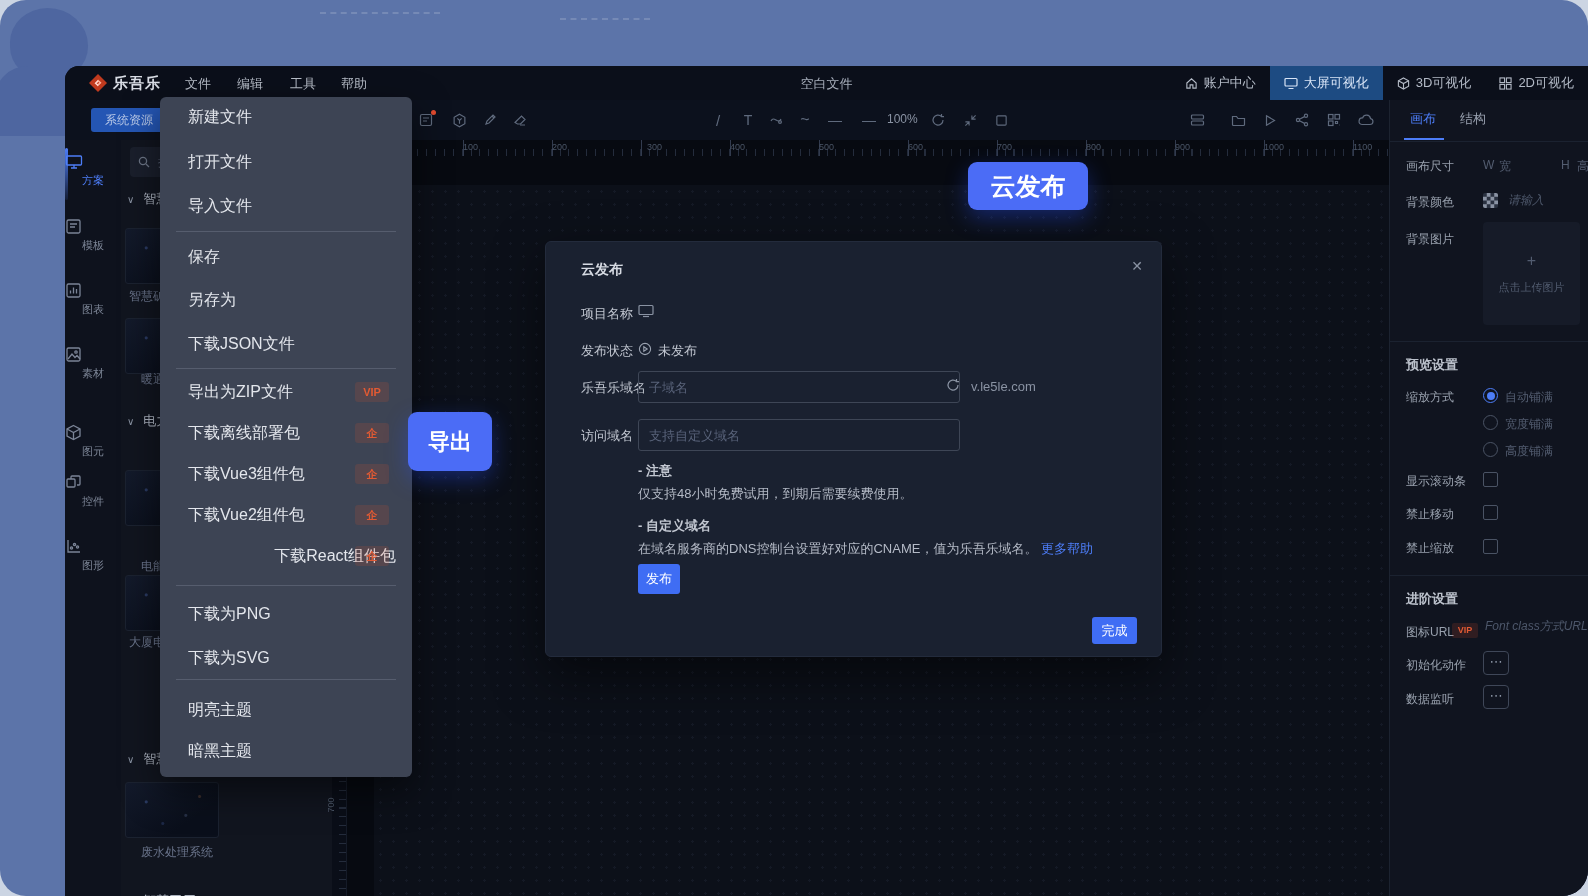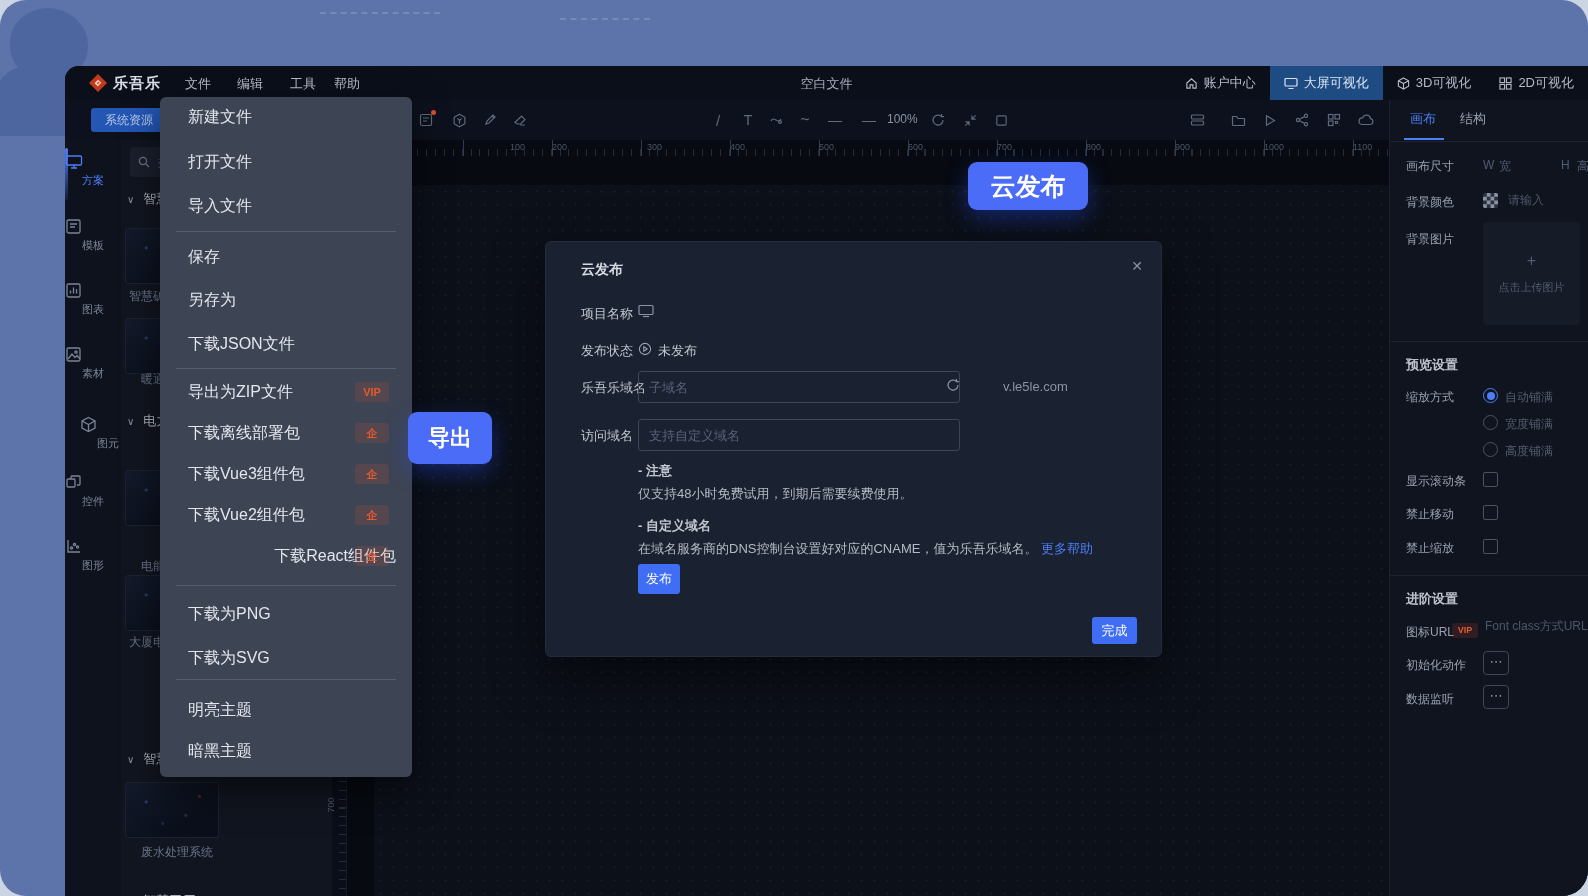--- a/index.html
+++ b/index.html
@@ -81,21 +81,21 @@
   .dropdown{position:absolute;left:95px;top:31px;width:252px;height:680px;background:#3d4454;border-radius:6px;
             box-shadow:0 14px 36px rgba(0,0,0,.5);z-index:40;}
   .mi{position:absolute;left:28px;right:16px;height:40px;line-height:40px;color:#e3e6ec;font-size:16px;cursor:pointer;}
   .m-div{position:absolute;left:16px;right:16px;height:1px;background:#565d6e;}
   .badge{position:absolute;left:195px;width:34px;height:20px;line-height:20px;text-align:center;border-radius:3px;
          background:rgba(217,79,43,.16);color:#e25a33;font-size:11px;font-weight:bold;}
 
   
   .callout{position:absolute;background:#4b6cf6;color:#fff;font-weight:bold;display:flex;align-items:center;
            justify-content:center;border-radius:9px;box-shadow:0 8px 22px rgba(40,80,255,.35);z-index:60;}
-  .co-export{left:343px;top:346px;width:84px;height:52px;font-size:22px;}
+  .co-export{left:343px;top:346px;width:84px;height:59px;font-size:22px;}
   .co-cloud{left:903px;top:96px;width:120px;height:48px;font-size:25px;}
 
   
   .modal{position:absolute;left:480px;top:175px;width:615px;height:414px;background:#1a2130;border-radius:6px;
          box-shadow:0 18px 50px rgba(0,0,0,.55);z-index:50;border:1px solid #232b3c;}
   .m-title{position:absolute;left:35px;top:19px;font-size:14px;font-weight:bold;color:#d6dae2;}
   .m-close{position:absolute;right:18px;top:16px;color:#8a93a3;font-size:14px;cursor:pointer;}
   .m-label{position:absolute;left:35px;font-size:13px;color:#c2c7d1;}
   .m-input{position:absolute;left:92px;width:300px;height:30px;background:transparent;border:1px solid #3e4656;
            border-radius:3px;color:#c2c7d1;font-size:13px;padding:0 10px;outline:none;}
@@ -119,21 +119,21 @@
   .upload{position:absolute;left:93px;top:122px;width:97px;height:103px;background:#161b28;border-radius:4px;
           display:flex;flex-direction:column;align-items:center;justify-content:center;gap:10px;color:#525c70;cursor:pointer;}
   .radio{position:absolute;left:93px;width:13px;height:13px;border-radius:50%;border:1px solid #4a5364;}
   .radio.sel{border-color:#4d7df7;}
   .radio.sel::after{content:"";position:absolute;inset:2.5px;border-radius:50%;background:#4d7df7;}
   .check{position:absolute;left:93px;width:13px;height:13px;border-radius:2px;border:1px solid #4a5364;}
   .vip-badge{position:absolute;left:62px;width:26px;height:15px;line-height:15px;text-align:center;border-radius:2px;
              background:rgba(217,79,43,.16);color:#e25a33;font-size:9px;font-weight:bold;}
   .dots-btn{position:absolute;left:93px;width:24px;height:22px;border:1px solid #3f4758;border-radius:4px;
             color:#8a93a3;text-align:center;line-height:20px;font-size:13px;cursor:pointer;}
-  .rp-input{position:absolute;background:transparent;border:none;outline:none;color:#c2c7d1;font-size:12px;}
+  .rp-input{position:absolute;background:transparent;border:none;outline:none;color:#c2c7d1;font-size:12px;font-style:italic;}
   .rp-input::placeholder{color:#4d576a;}
   svg{display:block;}
 </style>
 </head>
 <body>
 
 <div class="frame">
   <div class="sil-head"></div>
   <div class="sil-body"></div>
   <div class="deco-dots" style="left:320px;top:12px;"></div>
@@ -146,21 +146,21 @@
         <svg width="18" height="18" viewBox="0 0 18 18">
             <path d="M9 0 18 9 9 18 0 9Z" fill="#c03a1e"></path>
             <path d="M5.5 9.2 9 5.8v2.4l-1.4 1 1.4 1v2.4Z" fill="#ffd9cf"></path>
             <path d="M12.5 8.8 9 12.2V9.8l1.4-1L9 7.8V5.4Z" fill="#ffb39e"></path>
           </svg>
       </span>
       <span class="abs logo-text">乐吾乐</span>
       <span class="abs mmenu" style="left:120px;">文件</span>
       <span class="abs mmenu" style="left:172px;">编辑</span>
       <span class="abs mmenu" style="left:225px;">工具</span>
-      <span class="abs mmenu" style="left:269px;">帮助</span>
+      <span class="abs mmenu" style="left:276px;">帮助</span>
       <span class="abs file-title">空白文件</span>
       <div class="tb-right">
         <div class="ws-item">
           <span class="icon">
             <svg width="13" height="13" viewBox="0 0 14 14" fill="none" stroke="currentColor" stroke-width="1.2">
                 <path d="M2 6.5 7 2l5 4.5V12H8.5V8.5h-3V12H2Z"></path>
               </svg>
           </span>
           <span>账户中心</span>
         </div>
@@ -324,21 +324,21 @@
       <div class="nav-item" style="top:206px;">
         <span class="icon">
             <svg width="17" height="17" viewBox="0 0 17 17" fill="none" stroke="currentColor" stroke-width="1.3">
               <rect x="2" y="2" width="13" height="13" rx="1.5"></rect>
               <circle cx="11" cy="6" r="1.2"></circle>
               <path d="M3 13l4-5 3 3.5 2-2 3 3.5"></path>
             </svg>
           </span>
         <span>素材</span>
       </div>
-      <div class="nav-item" style="top:276px;padding-left:15px;">
+      <div class="nav-item" style="top:284px;">
         <span class="icon">
             <svg width="17" height="17" viewBox="0 0 17 17" fill="none" stroke="currentColor" stroke-width="1.3">
               <path d="M8.5 1.5 15 5v7l-6.5 3.5L2 12V5Z"></path>
               <path d="M2 5l6.5 3.5L15 5M8.5 8.5v7"></path>
             </svg>
           </span>
         <span>图元</span>
       </div>
       <div class="nav-item" style="top:334px;">
         <span class="icon">
@@ -402,21 +402,21 @@
         <span class="chev">∨</span>
         <span>智慧工厂</span>
       </div>
 
     </div>
 
     <div class="canvas">
       <div class="artboard"></div>
       <div class="hruler"></div>
       <div class="hruler-major"></div>
-      <span class="r-label" style="left:124px;padding-left:40px;">100</span>
+      <span class="r-label" style="left:117px;">100</span>
       <span class="r-label" style="left:206px;">200</span>
       <span class="r-label" style="left:282px;margin-left:19px;">300</span>
       <span class="r-label" style="left:384px;">400</span>
       <span class="r-label" style="left:473px;">500</span>
       <span class="r-label" style="left:562px;">600</span>
       <span class="r-label" style="left:651px;">700</span>
       <span class="r-label" style="left:740px;">800</span>
       <span class="r-label" style="left:829px;">900</span>
       <span class="r-label" style="left:918px;">1000</span>
       <span class="r-label" style="left:1007px;">1100</span>
@@ -475,21 +475,21 @@
       </span>
       <span class="m-label" style="left:112px;top:100px;">未发布</span>
 
       <span class="m-label" style="top:137px;">乐吾乐域名</span>
       <input class="m-input" style="top: 129px;" placeholder="子域名">
       <span class="abs icon" style="left:400px;top:136px;">
         <svg width="14" height="14" viewBox="0 0 14 14" fill="none" stroke="#8a93a3" stroke-width="1.2">
             <path d="M12 7a5 5 0 1 1-1.5-3.5M10.5 1v2.7H13"></path>
           </svg>
       </span>
-      <span class="m-label" style="left:425px;top:137px;color:#8a93a3;margin-left:32px;">v.le5le.com</span>
+      <span class="m-label" style="left:425px;top:137px;color:#8a93a3;">v.le5le.com</span>
 
       <span class="m-label" style="top:185px;">访问域名</span>
       <input class="m-input" style="top: 177px;" placeholder="支持自定义域名">
 
       <span class="m-note-t" style="top:220px;">- 注意</span>
       <span class="m-note-b" style="top:243px;">仅支持48小时免费试用，到期后需要续费使用。</span>
       <span class="m-note-t" style="top:275px;">- 自定义域名</span>
       <span class="m-note-b" style="top:298px;"><span>在域名服务商的DNS控制台设置好对应的CNAME，值为乐吾乐域名。</span> <span class="m-link">更多帮助</span></span>
 
       <button class="btn-blue" style="left:92px;top:322px;width:42px;height:30px;">发布</button>

